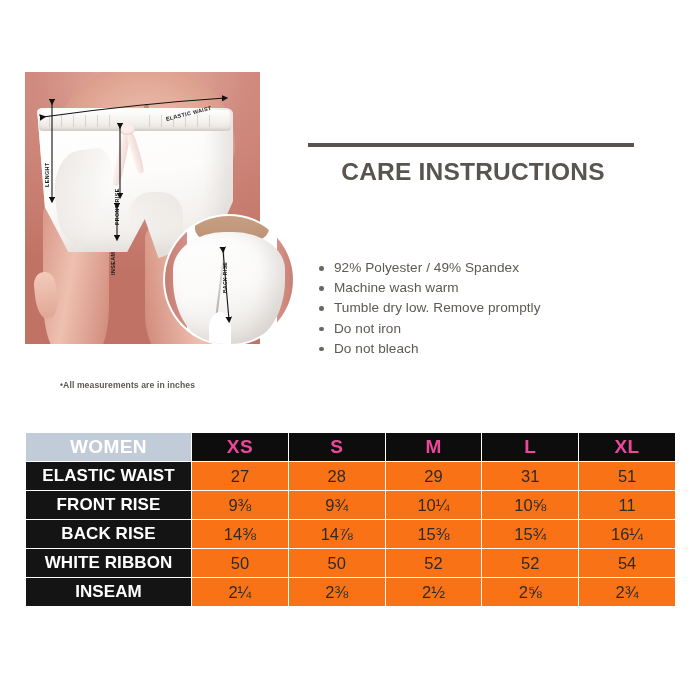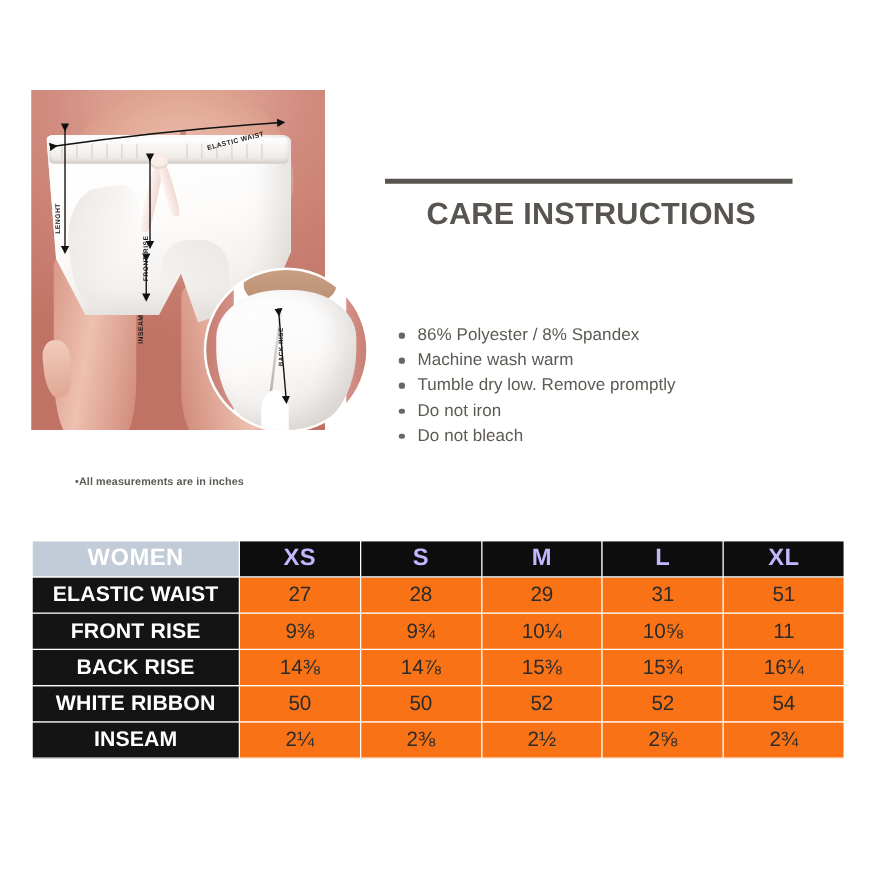--- a/index.html
+++ b/index.html
@@ -367,21 +367,21 @@
 
   th.hdr-women {
     background: #c2ccd9;
     color: #ffffff;
     font-size: 19px;
     font-weight: 700;
     letter-spacing: .4px;
   }
   th.hdr-size {
     background: #0d0d0d;
-    color: #c4b5fd;
+    color: #ec4899;
     font-size: 19px;
     font-weight: 700;
     letter-spacing: .4px;
   }
   td.row-label {
     background: #141414;
     color: #ffffff;
     font-size: 17px;
     font-weight: 700;
     letter-spacing: .1px;
@@ -476,21 +476,21 @@
 
   <div id="title-block">
     <h1 id="main-title">
       <br>
     </h1>
     <div id="title-divider"></div>
     <h2 id="care-title">CARE INSTRUCTIONS</h2>
   </div>
 
   <ul id="care-list">
-    <li>86% Polyester / 8% Spandex</li>
+    <li>92% Polyester / 49% Spandex</li>
     <li>Machine wash warm</li>
     <li>Tumble dry low. Remove promptly</li>
     <li>Do not iron</li>
     <li>Do not bleach</li>
   </ul>
 </div>
 
 <div id="size-table-wrap">
   <table id="size-table">
     <colgroup>

